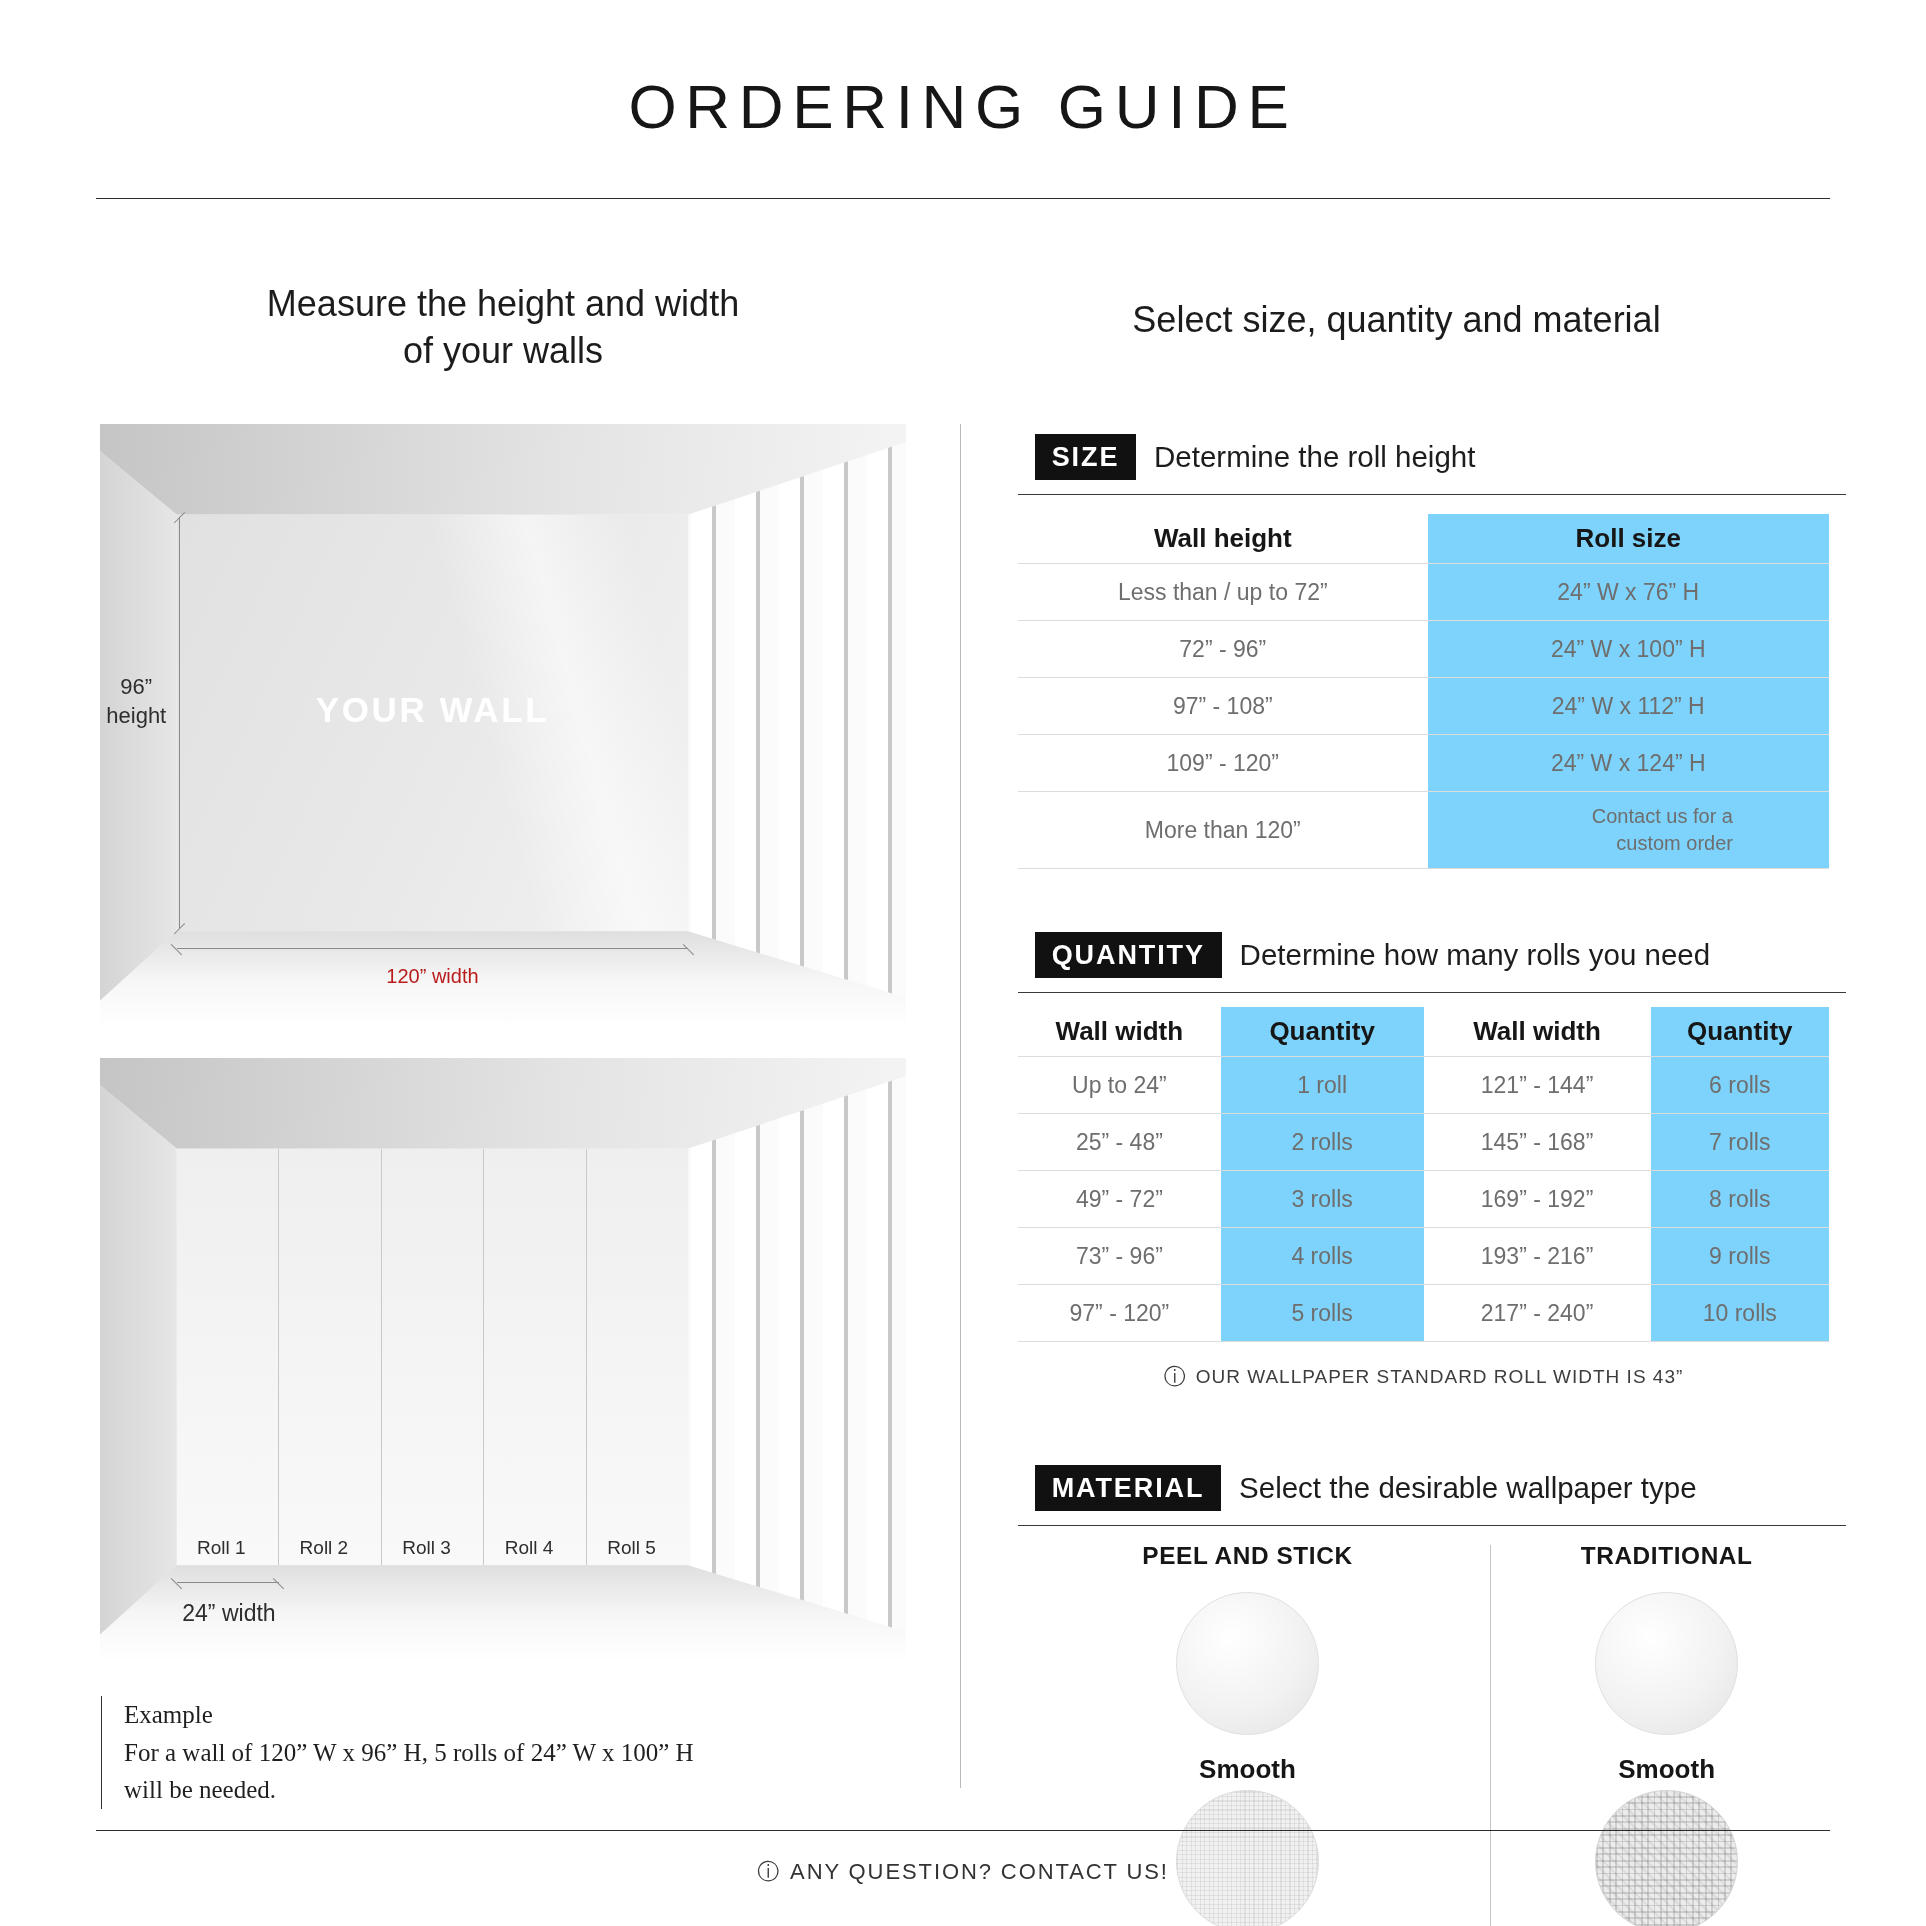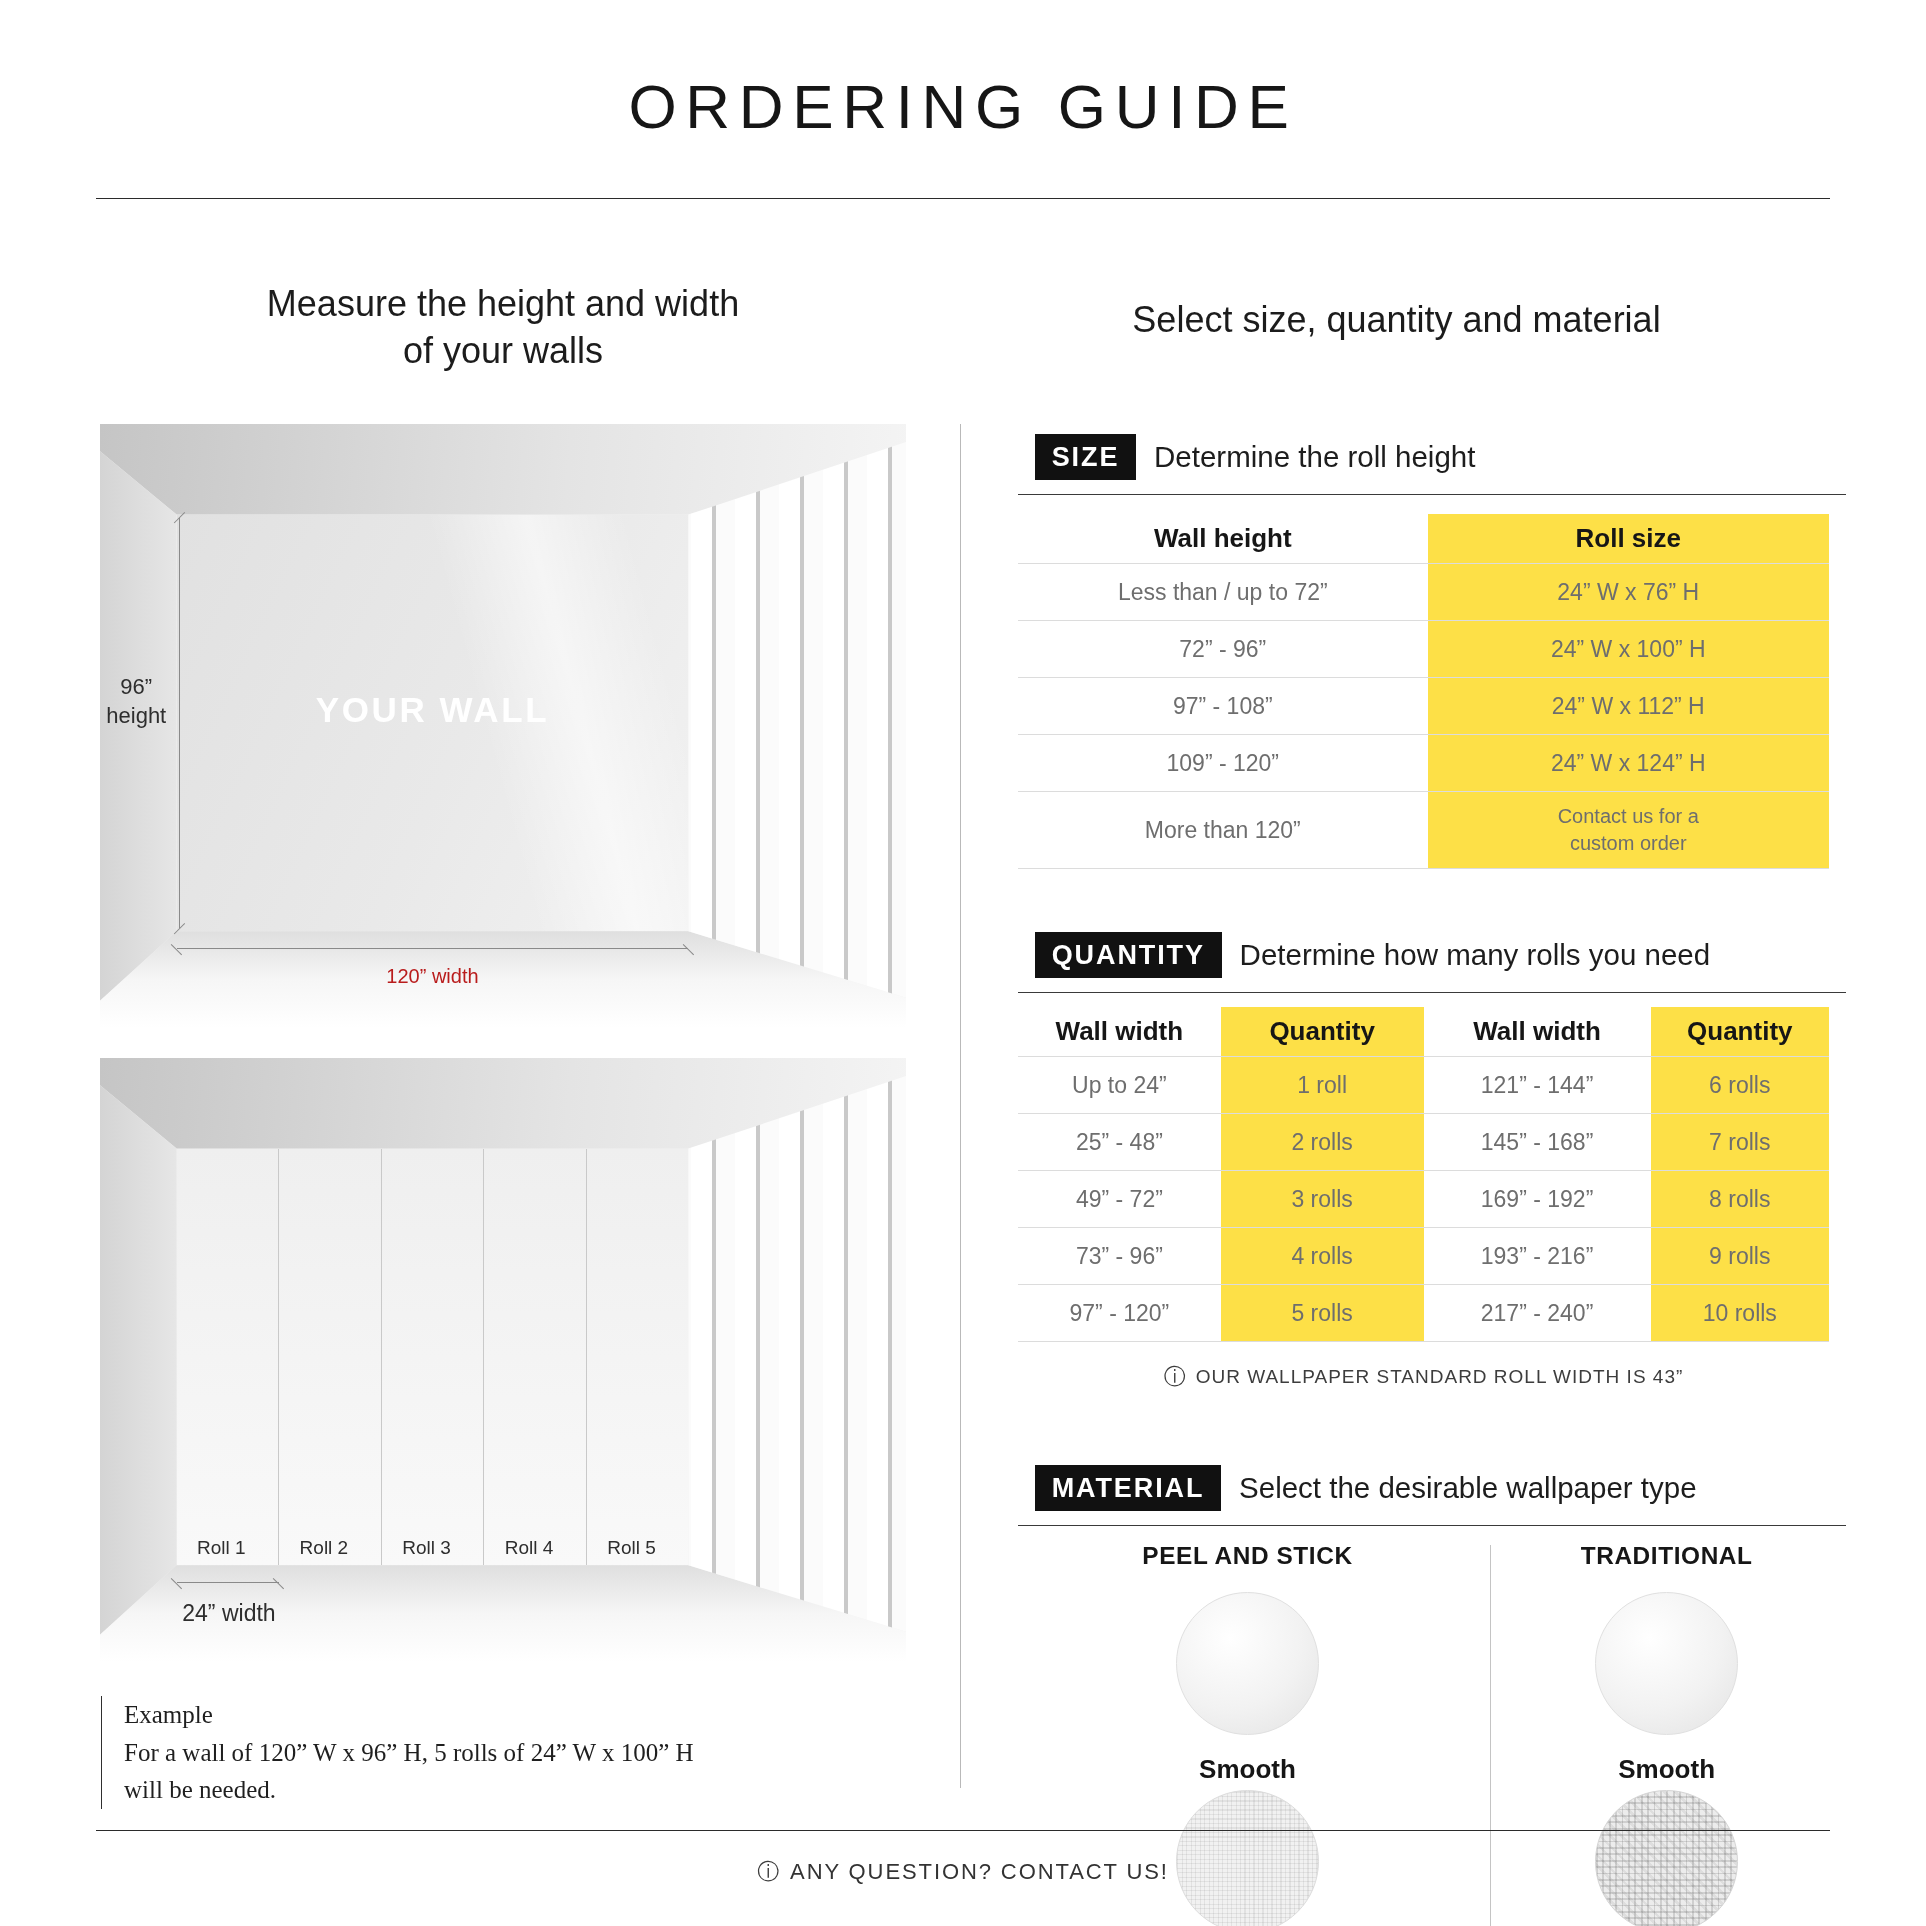--- a/index.html
+++ b/index.html
@@ -76,23 +76,23 @@
           gap:18px; border-bottom:1.3px solid #3a3a3a; padding-bottom:14px;padding-left:17px; }
   #size-head { top:434px; } #quantity-head { top:932px; } #material-head { top:1465px; }
   .badge { background:#111111; color:#ffffff; font-weight:bold; font-size:27px;
           letter-spacing:1.9px; padding:7.7px 16.7px; }
   .section-title { font-size:29.5px; color:#1d1d1d; }
 
   .tbl { position:absolute; left:1018px; width:811px; display:grid; }
   .size-table { top:514px; grid-template-columns:50.5% 49.5%; }
   .qty-table { top:1007px; grid-template-columns:25% 25% 28% 22%; }
   .cell { display:flex; align-items:center; justify-content:center; height:56px;
-          border-bottom:0.6px solid #dcdcdc; font-size:23px; color:#6e6e6e; text-align:center; }
+          border-bottom:0.6px solid #dcdcdc; font-size:23px; color:#6e6e6e; text-align:right; }
   .th { height:49px; font-size:26px; font-weight:bold; color:#161616; }
-  .shade { background:#fde047; }
+  .shade { background:#7dd3fc; }
   .tall { height:76px; }
   .smalltxt { font-size:20px; line-height:1.35; padding:0 96px; }
 
   .note { position:absolute; left:1018px; top:1362px; width:811px; display:flex;
           justify-content:center; align-items:center; gap:9px; font-size:19px;
           letter-spacing:1px; color:#3d3d3d; }
   .info-glyph { font-size:22px; color:#3d3d3d; }
 
   .material-row { position:absolute; left:1018px; top:1542px; width:811px; display:flex; }
   .material-group { display:flex; flex-direction:column; align-items:center; }

